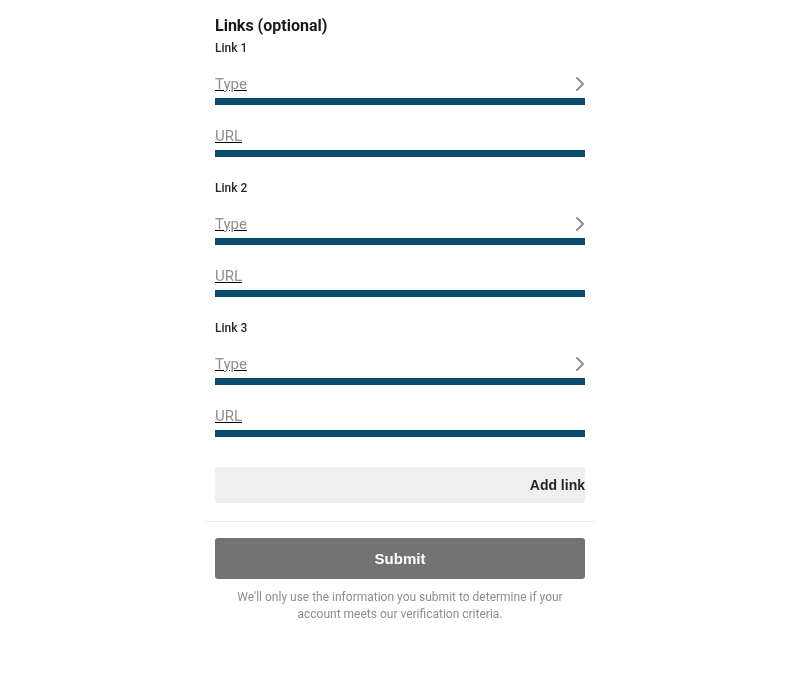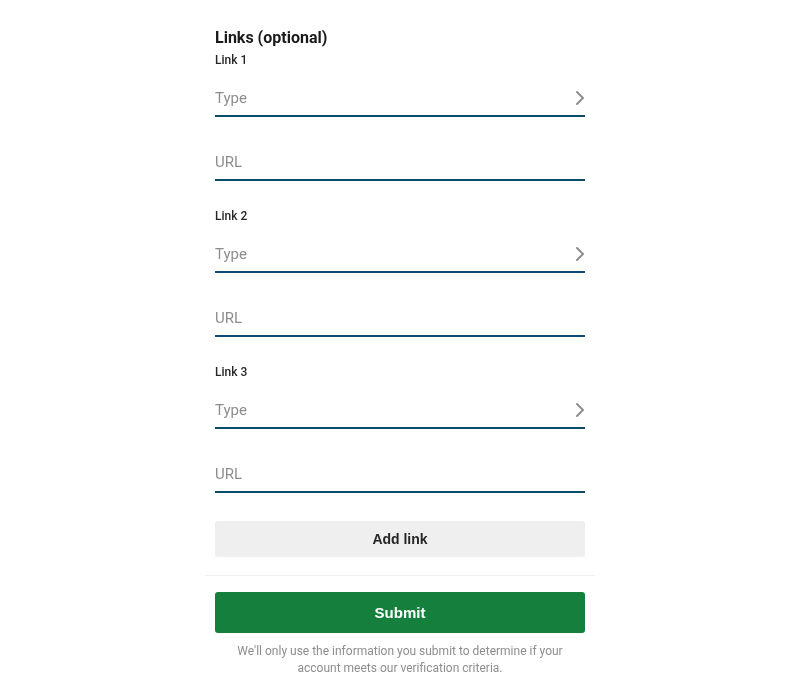--- a/index.html
+++ b/index.html
@@ -10,21 +10,21 @@
     body {
       font-family: -apple-system, BlinkMacSystemFont, "Segoe UI", Roboto, Helvetica, Arial, sans-serif;
       background: #ffffff;
       width: 800px;
       height: 700px;
       display: flex;
       justify-content: center;
     }
     .container {
       width: 370px;
-      padding-top: 28px;
+      padding-top: 16px;
     }
     .section-title {
       font-size: 16px;
       font-weight: 700;
       color: #1a1a1a;
       margin-bottom: 6px;
     }
     .section-description {
       font-size: 14px;
       color: #8e8e8e;
@@ -38,23 +38,24 @@
       font-size: 12px;
       font-weight: 500;
       color: #262626;
       margin-bottom: 14px;
     }
     .field {
       display: flex;
       align-items: center;
       justify-content: space-between;
       height: 36px;
-      border-bottom: 2px solid #0c4a6e;
+      border-bottom: 7px solid #0c4a6e;
       cursor: pointer;
-      margin-bottom: 28px;
+      margin-bottom: 16px;
+      text-decoration: underline;
     }
     .field-placeholder {
       font-size: 15px;
       color: #8e8e8e;
     }
     .chevron-icon {
       color: #8e8e8e;
       display: flex;
       align-items: center;
     }
@@ -70,29 +71,31 @@
     .add-link-btn {
       width: 100%;
       background: #efefef;
       border: none;
       border-radius: 3px;
       padding: 10px 0;
       font-size: 14px;
       font-weight: 700;
       color: #262626;
       cursor: pointer;
+      margin-top: 6px;
+      text-align: right;
     }
     .divider {
       border: none;
       border-top: 1px solid #efefef;
       margin: 18px -10px 16px -10px;
     }
     .submit-btn {
       width: 100%;
-      background: #15803d;
+      background: #737373;
       border: none;
       border-radius: 3px;
       padding: 12px 0;
       font-size: 15px;
       font-weight: 600;
       color: #ffffff;
       cursor: pointer;
     }
     .footer-note {
       font-size: 12px;

